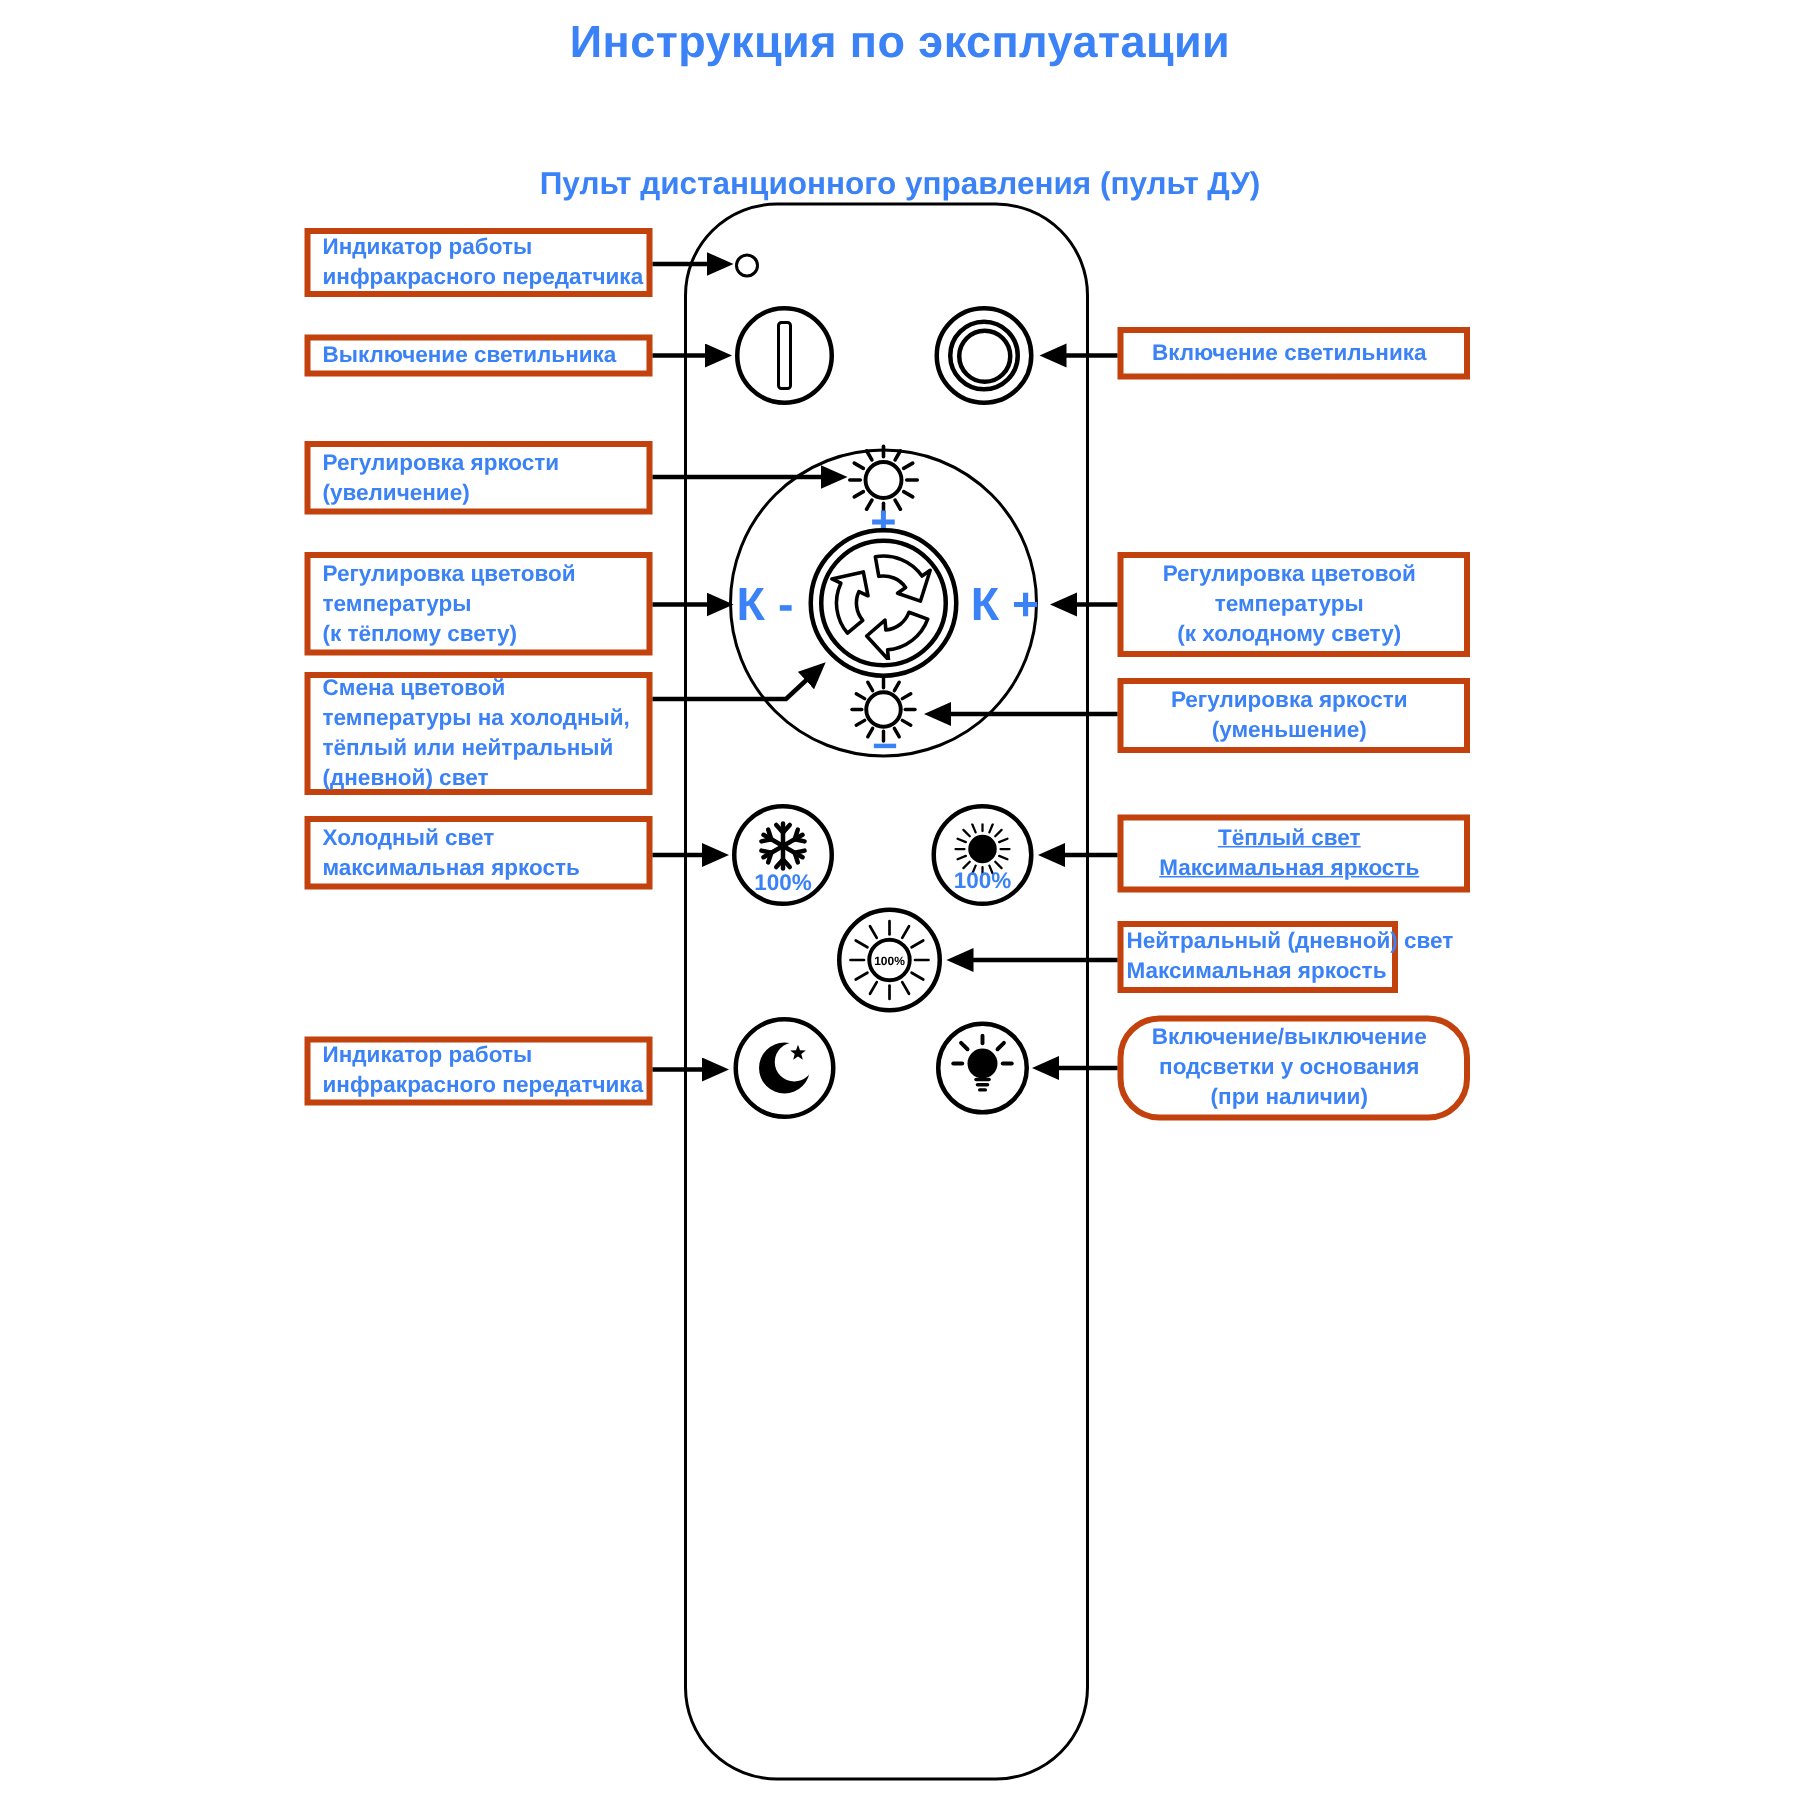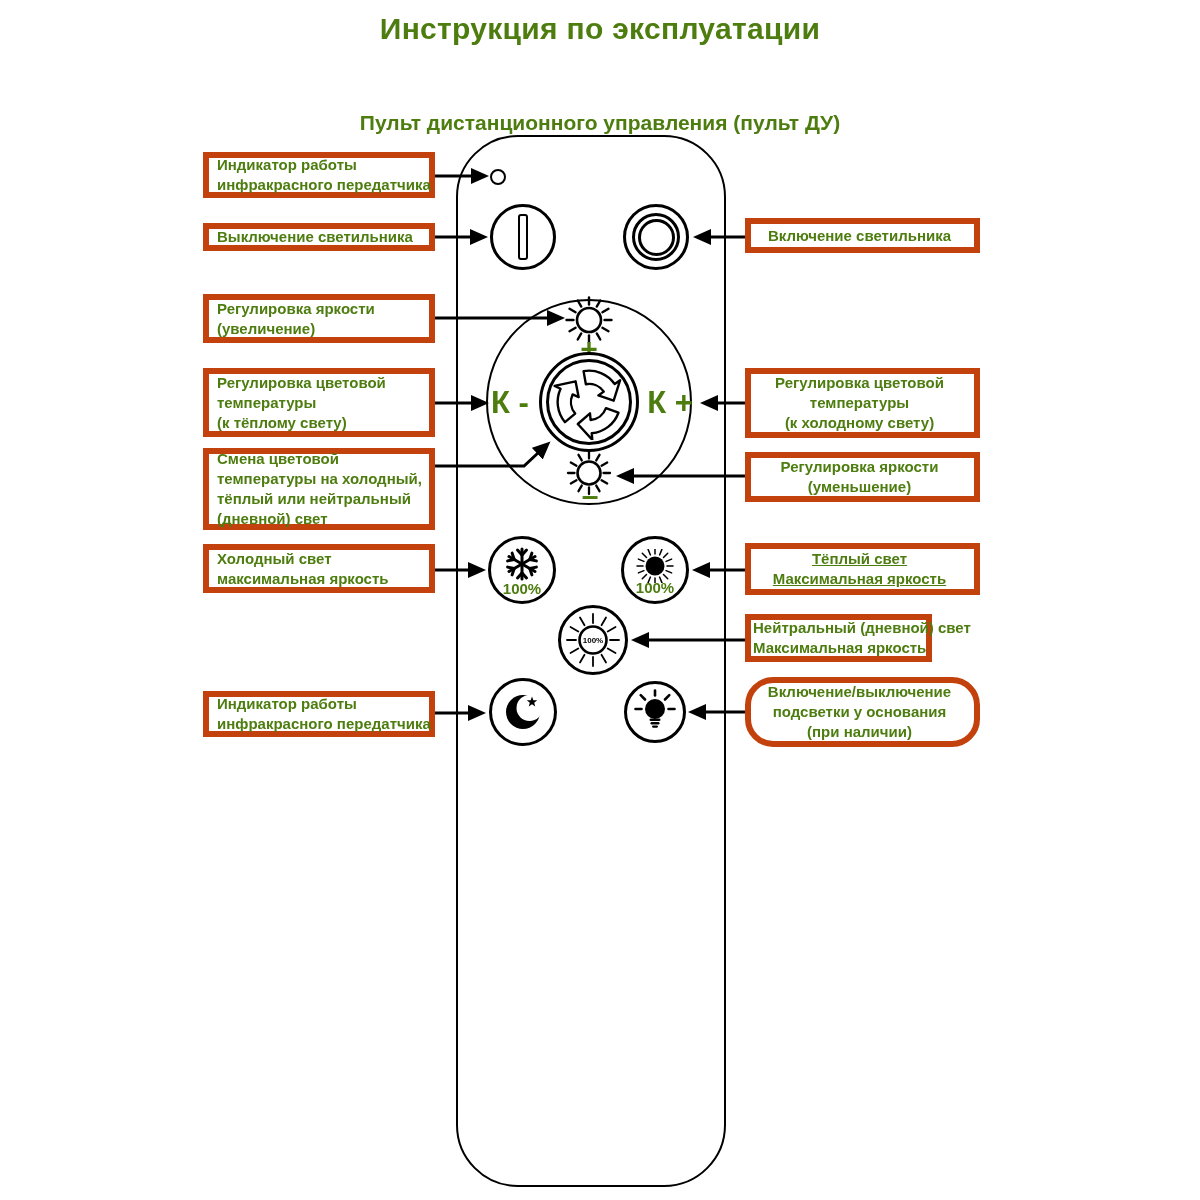--- a/index.html
+++ b/index.html
@@ -1,19 +1,19 @@
 <!DOCTYPE html>
 <html><head>
 <meta charset="utf-8">
 <style>
   * { box-sizing: border-box; margin: 0; padding: 0; }
   html,body { background:#fff; }
   #canvas {
     position: relative; width: 1200px; height: 1200px;
-    background: #fff; color:#4d7c0f;
+    background: #fff; color:#3b82f6;
     font-family: "Liberation Sans", sans-serif; overflow: hidden;
   }
   .title {
     position:absolute; left:0; right:0; top:12px; text-align:center;
     font-size:30px; font-weight:bold; letter-spacing:.3px;
   }
   .subtitle {
     position:absolute; left:0; right:0; top:70px; text-align:center;
     font-size:21px; font-weight:bold;margin-top:41px;
   }
@@ -44,21 +44,21 @@
   .k-plus  { left:640px; top:387px; width:60px; }
   .btn-col { flex-direction:column; }
   .cold-btn { left:488px; top:536px; width:68px; height:68px; padding-top:3px; }
   .warm-btn { left:621px; top:536px; width:68px; height:68px; padding-top:3px; }
   .pct { font-size:15px; font-weight:bold; line-height:15px; margin-top:0px; }
   .warm-btn .pct { margin-top:-3px; }
   .neutral-btn { left:558px; top:605px; width:70px; height:70px; }
   .moon-btn { left:489px; top:678px; width:68px; height:68px; }
   .bulb-btn { left:624px; top:681px; width:62px; height:62px; }
   .box {
-    position:absolute; border:6px solid #c2410c; background:#fff;
+    position:absolute; border:4px solid #c2410c; background:#fff;
     display:flex; align-items:center;
     font-weight:bold; font-size:15px; line-height:20px;
   }
   .box .txt { width:100%; white-space:pre; }
   .left-box .txt  { text-align:left;  padding:0 4px 0 8px; }
   .right-box .txt { text-align:center; padding:0 8px 0 2px; }
   .overlay { position:absolute; left:0; top:0; width:1200px; height:1200px; pointer-events:none; }
 </style>
 </head>
 <body>

